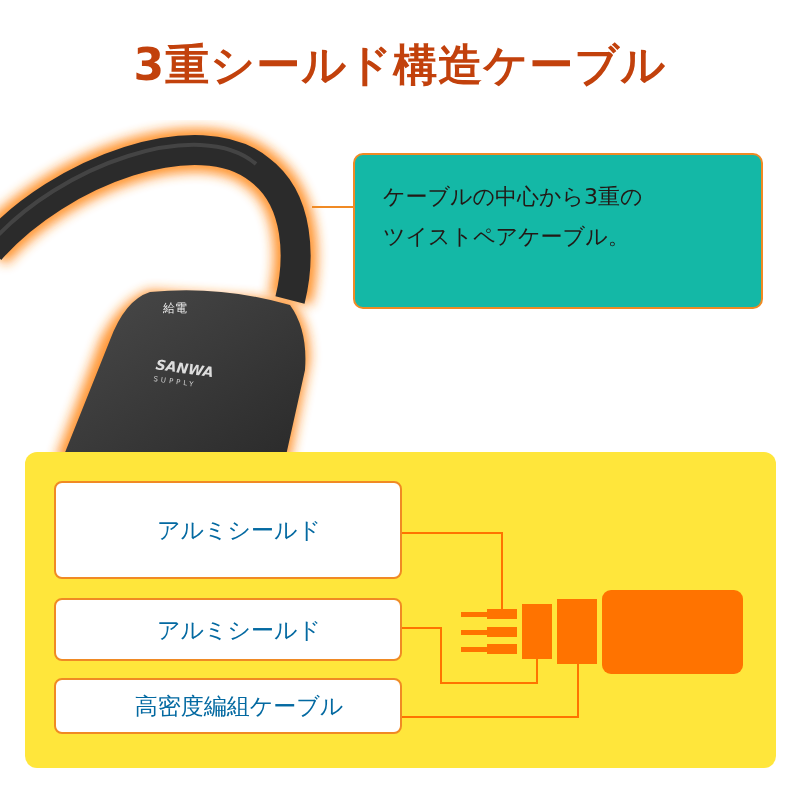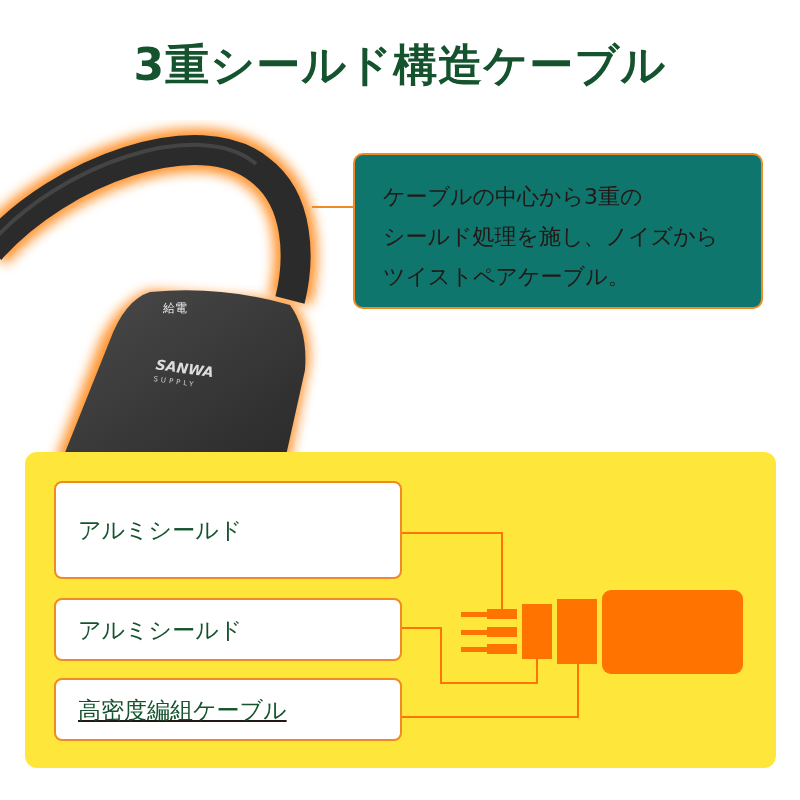--- a/index.html
+++ b/index.html
@@ -1,46 +1,46 @@
 <!DOCTYPE html>
 <html><head>
 <meta charset="utf-8">
 <style>
   * { box-sizing: border-box; margin: 0; padding: 0; }
   html, body { width: 800px; height: 800px; background: #ffffff; overflow: hidden; }
   body { position: relative; font-family: "DejaVu Sans", "Liberation Sans", sans-serif; color: #231815; }
 
   .title {
     position: absolute; left: 0; top: 36px; width: 800px; text-align: center;
-    font-size: 44px; font-weight: bold; letter-spacing: 1px; color: #14532d;
+    font-size: 44px; font-weight: bold; letter-spacing: 1px; color: #c2410c;
   }
 
   .photo { position: absolute; left: 0; top: 120px; width: 360px; height: 340px; }
 
   .callout {
     position: absolute; left: 353px; top: 153px; width: 410px; height: 156px;
-    border: 2.5px solid #f08a24; border-radius: 10px; background: #0f766e;
+    border: 2.5px solid #f08a24; border-radius: 10px; background: #14b8a6;
     padding: 22px 0 0 28px;
   }
   .callout p { font-size: 22px; line-height: 40px; color: #231815; white-space: nowrap; }
   .callout-line { position: absolute; left: 312px; top: 206px; width: 42px; height: 2px; background: #f08a24; }
 
   .panel {
     position: absolute; left: 25px; top: 452px; width: 751px; height: 316px;
     background: #ffe63b; border-radius: 12px;
   }
   .label-box {
     position: absolute; left: 54px; width: 348px; background: #fff;
     border: 2.5px solid #f08a24; border-radius: 8px;
     display: flex; flex-direction: column; justify-content: center; padding-left: 22px;
   }
-  .label-box span { font-size: 23px; line-height: 34px; color: #14532d; white-space: nowrap; }
+  .label-box span { font-size: 23px; line-height: 34px; color: #0369a1; white-space: nowrap; text-align: center; }
   .lb1 { top: 481px; height: 98px; }
   .lb2 { top: 598px; height: 63px; }
-  .lb3 { top: 678px; height: 63px; text-decoration: underline; }
+  .lb3 { top: 678px; height: 56px; }
 
   .diagram { position: absolute; left: 0; top: 0; width: 800px; height: 800px; pointer-events: none; }
 </style>
 </head>
 <body>
 
 <div class="title">3重シールド構造ケーブル</div>
 
 <svg class="photo" viewBox="0 120 360 340" width="360" height="340">
   <defs>
@@ -63,21 +63,20 @@
 
   <path d="M 150 292 Q 125 300 110 340 L 62 460 L 285 460 L 305 370 Q 308 330 290 305 Q 220 285 150 292 Z" fill="url(#bodyGrad)"></path>
   <text x="163" y="312" fill="#eee" font-size="12" font-family="DejaVu Sans, sans-serif">給電</text>
   <text x="155" y="372" fill="#ddd" font-size="14" font-weight="bold" font-style="italic" font-family="DejaVu Sans, sans-serif" transform="rotate(8 175 372)">SANWA</text>
   <text x="153" y="384" fill="#ccc" font-size="7" letter-spacing="3" font-family="DejaVu Sans, sans-serif" transform="rotate(8 175 384)">SUPPLY</text>
 </svg>
 
 <div class="callout-line"></div>
 <div class="callout">
   <p>ケーブルの中心から3重の</p>
-  <p>シールド処理を施し、ノイズから</p>
   <p>ツイストペアケーブル。</p>
 </div>
 
 <div class="panel"></div>
 
 <div class="label-box lb1">
   <span>アルミシールド</span>
 </div>
 <div class="label-box lb2">
   <span>アルミシールド</span>

